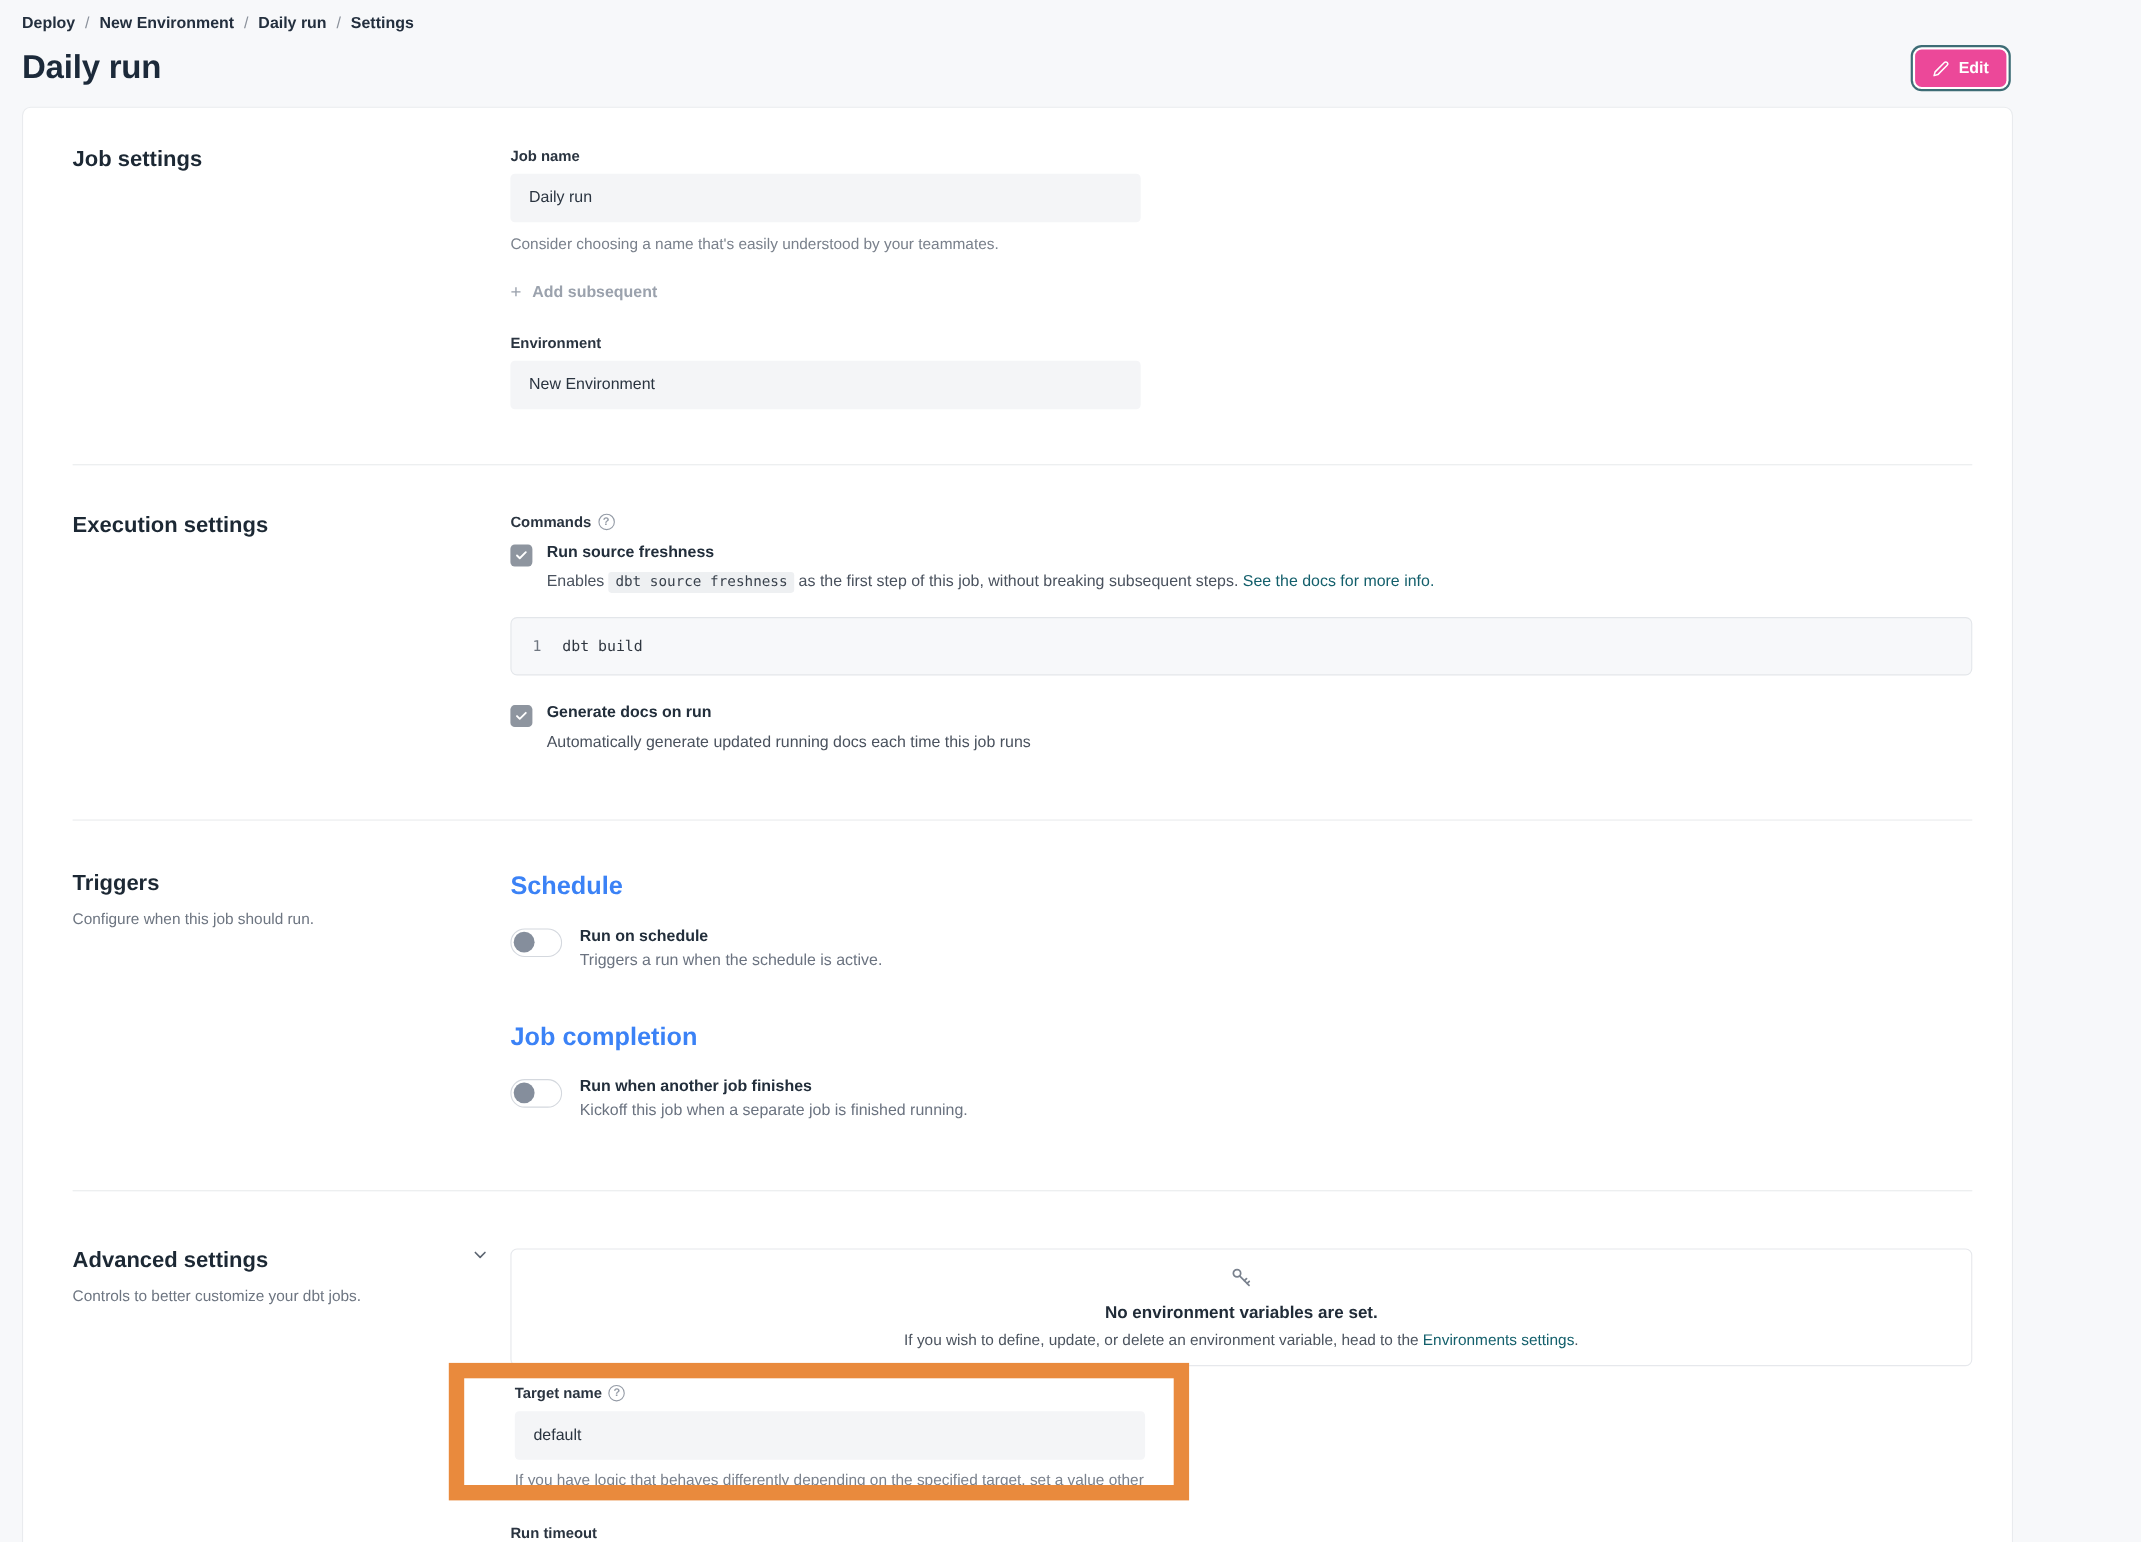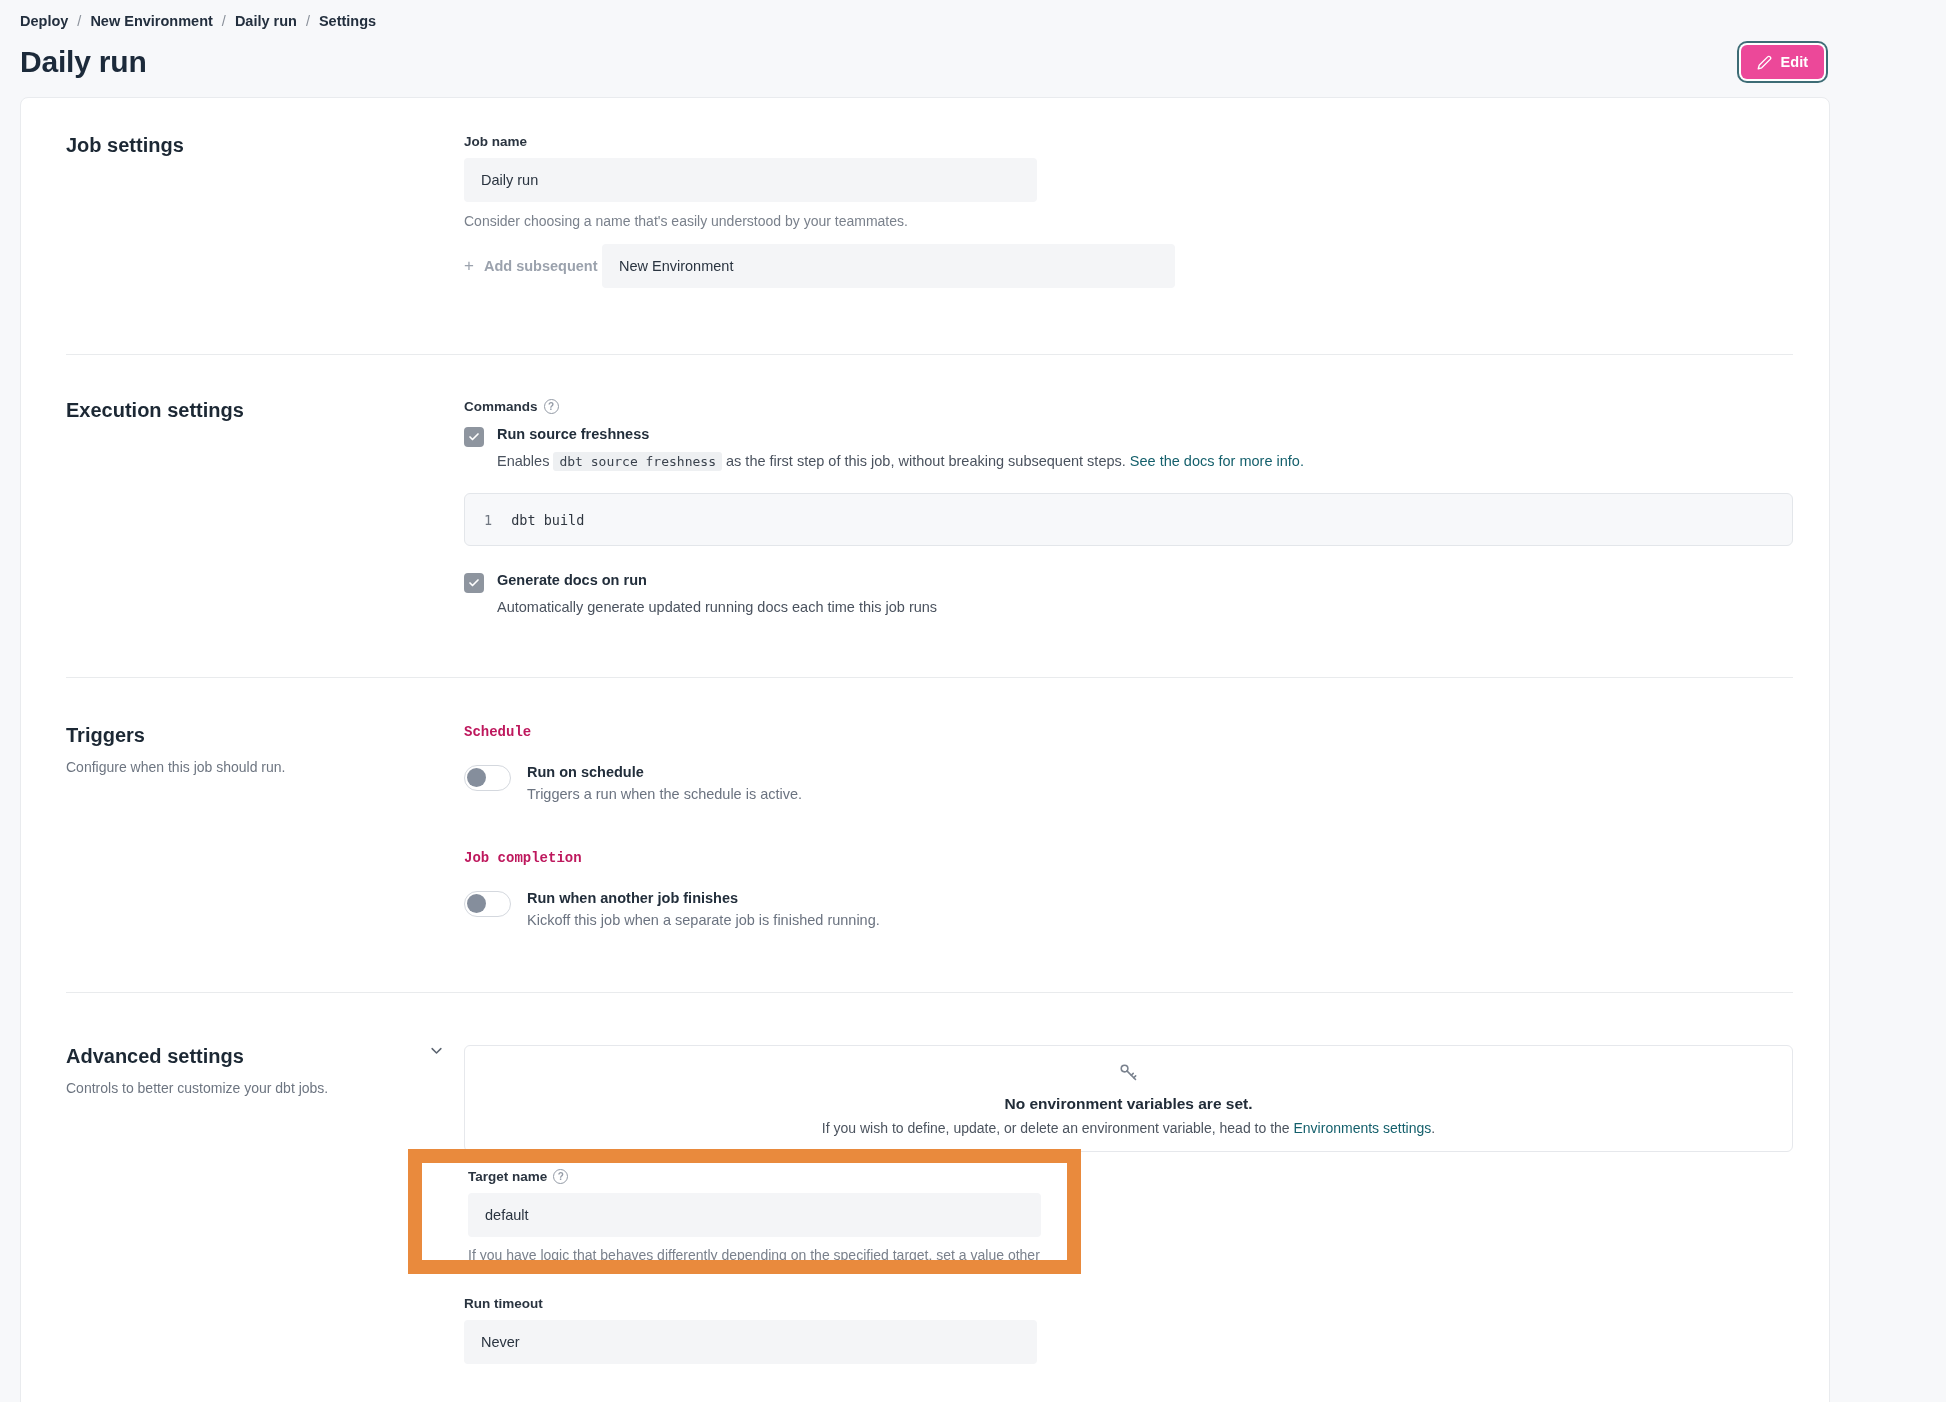--- a/index.html
+++ b/index.html
@@ -97,21 +97,21 @@
     background: #f7f8fa; border: 1px solid #e3e6ea; border-radius: 6px;
     display: flex; align-items: center; padding-left: 19px;
     font-family: "DejaVu Sans Mono", "Liberation Mono", monospace; font-size: 13.5px;
   }
   .code-line-no { color: #6f7680; margin-right: 19px; }
   .code-text { color: #2f3640; }
   .gen-docs { margin-top: 26px; }
 
   
   .sec-trig { padding: 46px 0 64px 0; }
-  .sub-heading { font-size: 14px; font-weight: 700; color: #be185d; font-family: Liberation Mono, monospace; }
+  .sub-heading { font-size: 23px; font-weight: 700; color: #3b82f6; }
   .toggle-row { display: flex; align-items: flex-start; gap: 16px; margin-top: 24px; }
   .toggle {
     position: relative; width: 47px; height: 26px; flex: 0 0 auto;
     background: #ffffff; border: 1.5px solid #d4d8de; border-radius: 13px;
     cursor: pointer; margin-top: 1px;
   }
   .toggle .knob {
     position: absolute; top: 2px; left: 2px;
     width: 19px; height: 19px; border-radius: 50%;
     background: #858e9c;
@@ -181,20 +181,21 @@
       <div>
         <div class="field-label">Job name</div>
         <input class="text-input" type="text" readonly="" value="Daily run" style="">
         <div class="helper" style="margin-top:11px;">Consider choosing a name that's easily understood by your teammates.</div>
 
         <button class="add-desc-btn">
           <span class="plus-glyph">+</span>
           <span>Add subsequent</span>
         </button>
 
+        <div class="field-label">Environment</div>
         <input class="text-input" type="text" readonly="" value="New Environment" style="">
       </div>
     </section>
 
     <section class="section sec-exec">
       <div>
         <h2 class="section-heading">Execution settings</h2>
       </div>
       <div>
         <div class="field-label" style="margin-bottom:12px;">

